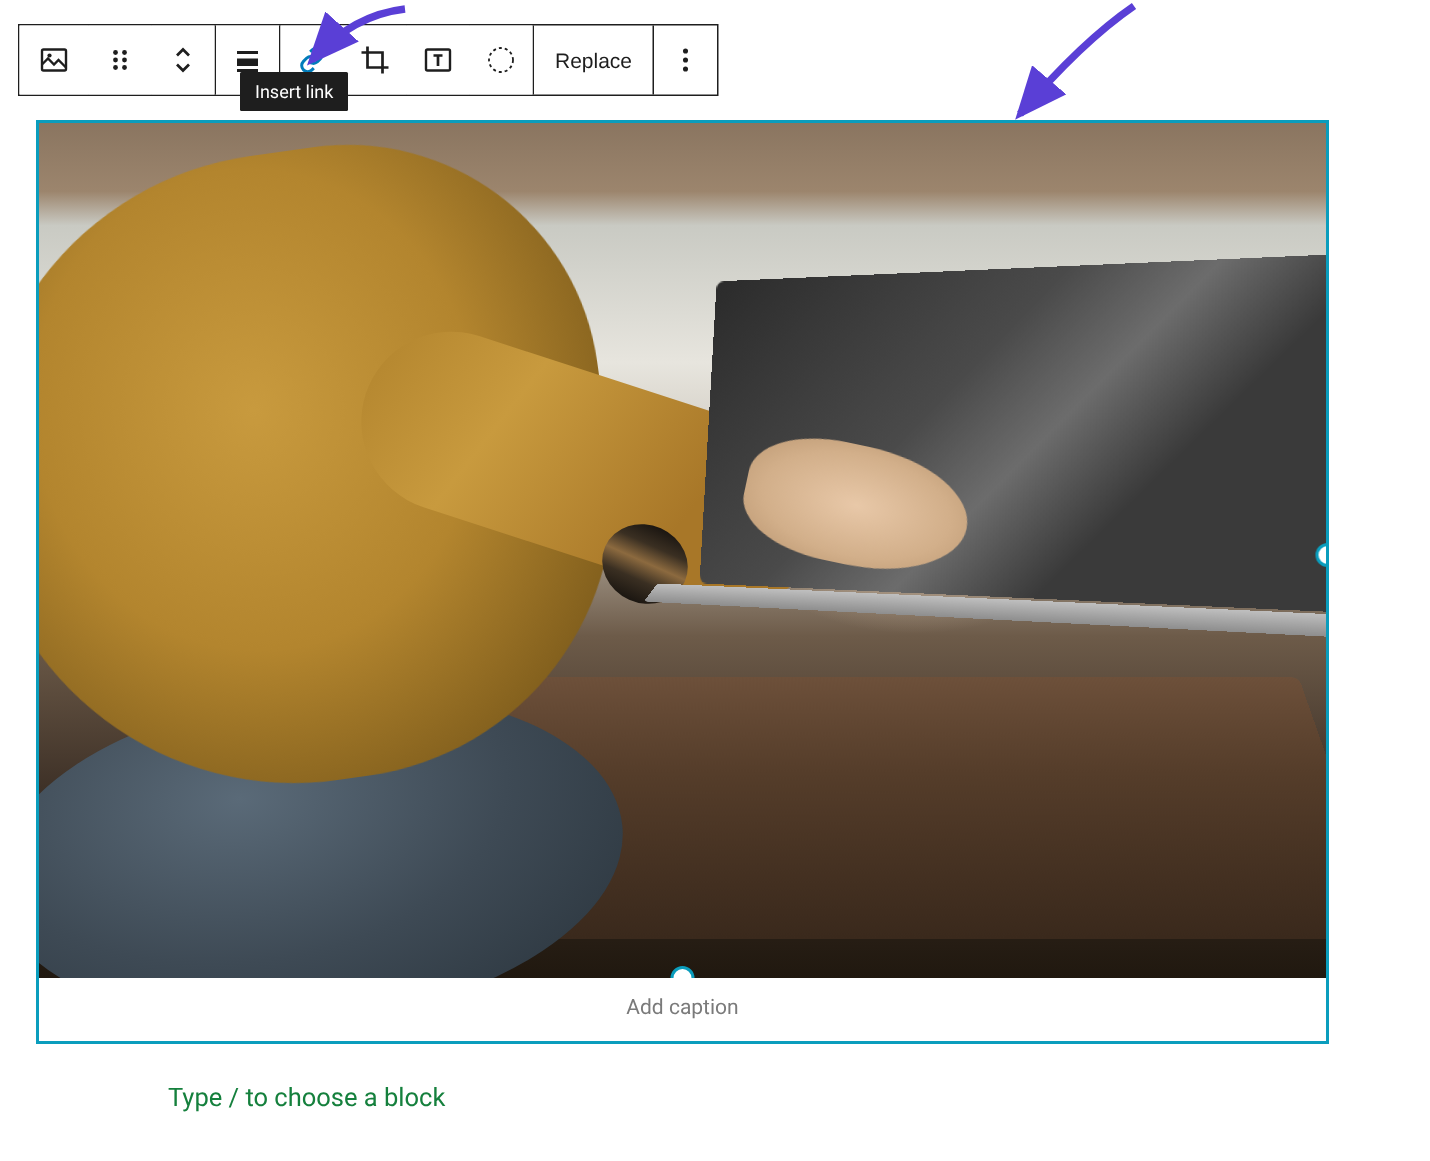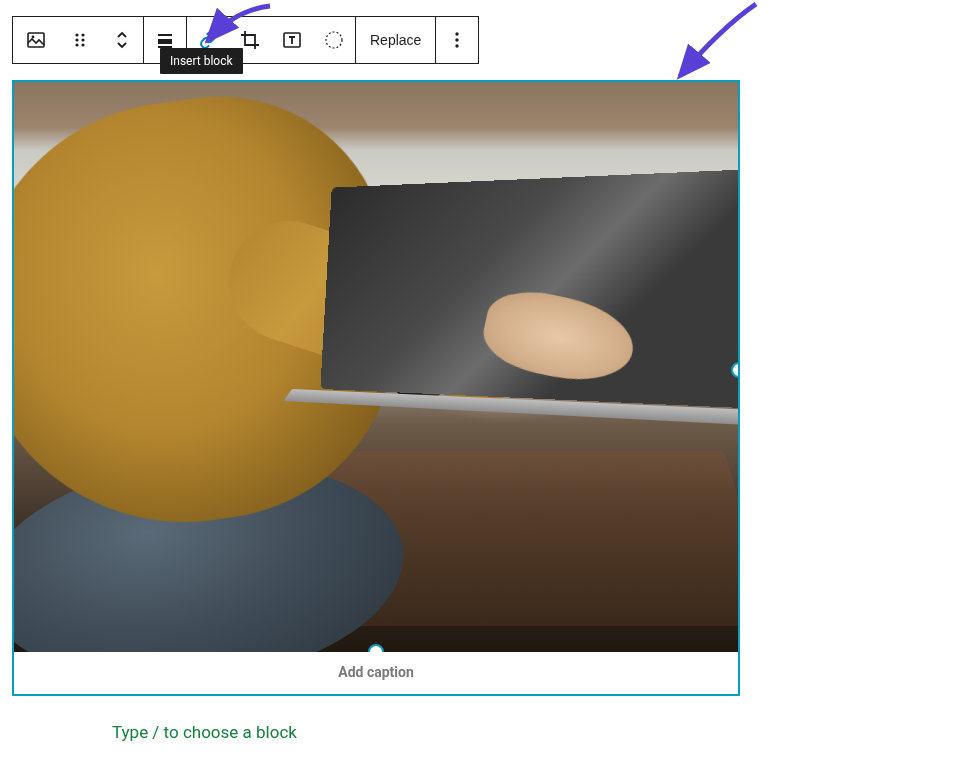--- a/index.html
+++ b/index.html
@@ -87,25 +87,24 @@
     left: 470px;
     font-size: 14px;
     color: #555;
     z-index: 5;
   }
 
   
   .image-block {
     position: absolute;
     top: 80px;
-    left: 12px;
-    width: 728px;
+    left: 24px;
+    width: 862px;
     border: 2px solid #0a9dbd;
     background: #fff;
-    font-weight: bold;
   }
   .image-wrap {
     width: 100%;
     height: 570px;
     position: relative;
     overflow: hidden;
   }
   .fake-image {
     position: absolute;
     inset: 0;
@@ -310,21 +309,21 @@
     <button class="btn-more">
       <svg viewBox="0 0 24 24" fill="currentColor">
         <circle cx="12" cy="6" r="1.7"></circle>
           <circle cx="12" cy="12" r="1.7"></circle>
           <circle cx="12" cy="18" r="1.7"></circle>
       </svg>
     </button>
   </div>
 </div>
 
-<div class="tooltip">Insert block</div>
+<div class="tooltip">Insert link</div>
 
 <div class="image-block">
   <div class="image-wrap">
     <div class="fake-image">
       <div class="table"></div>
       <div class="jeans"></div>
       <div class="sweater"></div>
       <div class="arm"></div>
       <div class="bracelet"></div>
       <div class="laptop"></div>

